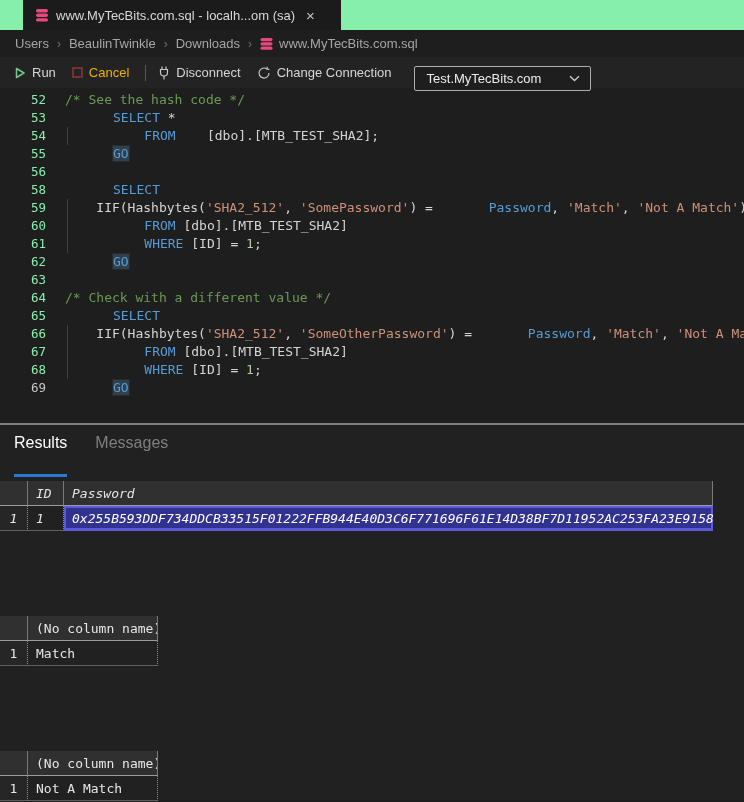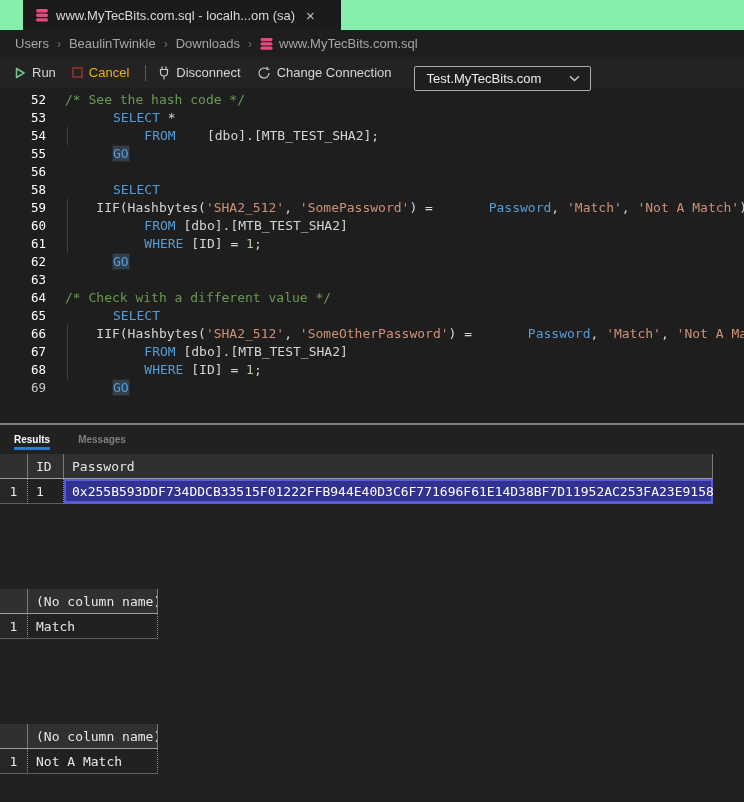--- a/index.html
+++ b/index.html
@@ -21,38 +21,38 @@
   
   .toolbar { height:31px; background:#232323; display:flex; align-items:center; padding:0 14px; font-size:13px; color:#D6D6D6; }
   .tbtn { display:flex; align-items:center; gap:6px; margin-right:16px; cursor:pointer; white-space:nowrap; }
   .tbtn.disabled { color:#eab308; cursor:default; }
   .vsep { width:1px; height:16px; background:#585858; margin:0 12px 0 0; }
   .dropdown { margin-left:6px; height:25px; border:1px solid #ACACAC; background:#1E1E1E; display:flex; align-items:center; padding:0 10px 0 12px; gap:28px; color:#EDEDED; border-radius:2px; cursor:pointer;margin-top:12px; }
 
   
   .editor { height:335px; background:#1E1E1E; padding-top:3px; font-family:"DejaVu Sans Mono",monospace; font-size:13px; overflow:hidden; }
   .line { display:flex; height:18px; line-height:18px; }
-  .ln { width:46px; flex:none; text-align:right; color:#ffffff; font-size:12.5px; }
+  .ln { width:46px; flex:none; text-align:right; color:#86efac; font-size:12.5px; }
   .ln.active { color:#C6C6C6; }
   .code { margin-left:19px; white-space:pre; position:relative; color:#D4D4D4; }
   .guide { position:absolute; left:2px; top:0; bottom:0; width:1px; background:#404040; }
   .tok-kw { color:#569CD6;margin-left:48px; }
   .tok-cm { color:#6A9955; }
   .tok-str { color:#CE9178; }
   .tok-num { color:#B5CEA8; }
   .tok-pl { color:#D4D4D4; }
   .tok-go { background:#30404D; box-shadow:0 0 0 1px rgba(255,255,255,0.05); }
 
   
   .splitter { height:2px; background:#808080; cursor:row-resize; }
 
   
   .results { background:#212121; height:375px; }
   .rtabs { display:flex; gap:28px; padding:9px 14px 0; }
-  .rtab { font-size:10px; font-weight:700; color:#7F7F7F; padding-bottom:2px; cursor:pointer; }
+  .rtab { font-size:16px; font-weight:400; color:#7F7F7F; padding-bottom:22px; cursor:pointer; }
   .rtab.active { color:#FFFFFF; border-bottom:3px solid #2B7BD4; }
   .grids { margin-top:4px; }
 
   .grid { font-family:"DejaVu Sans Mono",monospace; font-size:13px; color:#E6E6E6; width:max-content; }
   .g-row { display:flex; height:25px; }
   .g-cell { display:flex; align-items:center; padding:0 8px; white-space:nowrap; overflow:hidden; }
   .g-head .g-cell { background:#303030; border-right:1px solid #7A7A7A; border-bottom:1px solid #9C9C9C; }
   .g-corner { width:28px; padding:0; }
   .g-rownum { width:28px; padding:0; justify-content:center; background:#262626; border-right:1px dotted #8F8F8F; border-bottom:1px solid #5F5F5F; }
   .g-data { border-right:1px dotted #8F8F8F; border-bottom:1px solid #5F5F5F; cursor:cell; }
@@ -218,21 +218,21 @@
 </div>
 
 <div class="splitter"></div>
 
 <div class="results">
   <div class="rtabs">
     <div class="rtab active">Results</div>
     <div class="rtab">Messages</div>
   </div>
   <div class="grids">
-      <div class="grid" style="margin-top: 0px;">
+      <div class="grid" style="margin-top: 0px; font-style: italic;">
         <div class="g-row g-head">
           <div class="g-cell g-corner"></div>
           <div class="g-cell g-colhead" style="width: 36px;">ID</div>
           <div class="g-cell g-colhead" style="width: 649px;">Password</div>
         </div>
         <div class="g-row">
           <div class="g-cell g-rownum">1</div>
           <div class="g-cell g-data" style="width: 36px;">1</div>
           <div class="g-cell g-data selected" style="width: 649px;">0x255B593DDF734DDCB33515F01222FFB944E40D3C6F771696F61E14D38BF7D11952AC253FA23E91588F70…</div>
         </div>

